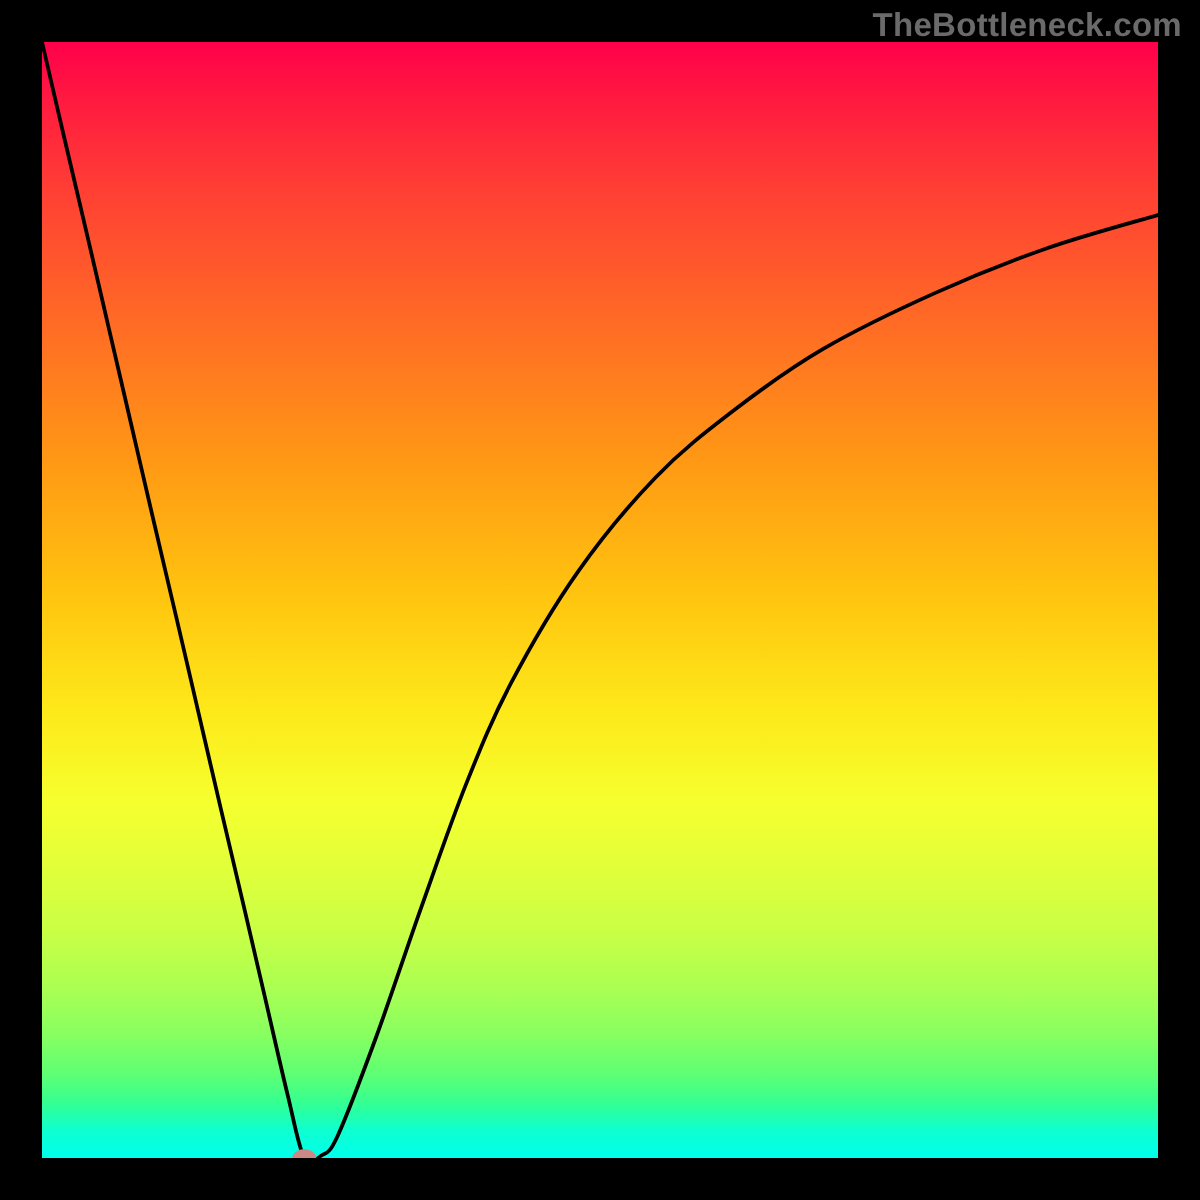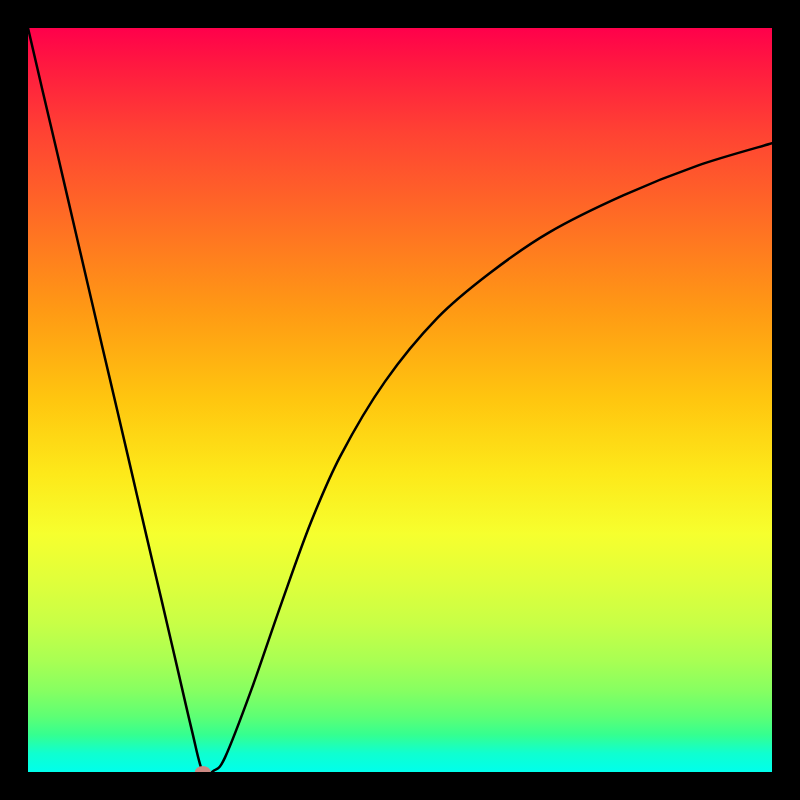--- a/index.html
+++ b/index.html
@@ -54,20 +54,21 @@
     height: 100%;
   }
   .marker {
     fill: #cc8983;
   }
 </style>
 </head>
 <body>
 
 <div class="wrapper">
+  <div class="attribution">TheBottleneck.com</div>
 
   <div class="plot-area">
     <svg viewBox="0 0 744 744" preserveAspectRatio="none">
       <path id="curve-path" fill="none" stroke="#000000" stroke-width="2.5" stroke-linecap="round" stroke-linejoin="round" d="M 0.00 0.00 C 2.48 10.66, 9.92 42.78, 14.88 63.98 C 19.84 85.19, 24.80 106.02, 29.76 127.22 C 34.72 148.43, 39.68 169.88, 44.64 191.21 C 49.60 212.54, 54.56 233.86, 59.52 255.19 C 64.48 276.52, 69.44 297.97, 74.40 319.18 C 79.36 340.38, 84.32 361.21, 89.28 382.42 C 94.24 403.62, 99.20 425.07, 104.16 446.40 C 109.12 467.73, 114.08 489.18, 119.04 510.38 C 124.00 531.59, 128.96 552.42, 133.92 573.62 C 138.88 594.83, 143.84 616.28, 148.80 637.61 C 153.76 658.94, 159.34 683.86, 163.68 701.59 C 168.02 719.32, 171.12 737.18, 174.84 744.00 C 178.56 750.82, 182.28 744.99, 186.00 742.51 C 189.72 740.03, 190.96 742.51, 197.16 729.12 C 203.36 715.73, 213.90 687.58, 223.20 662.16 C 232.50 636.74, 243.04 604.50, 252.96 576.60 C 262.88 548.70, 272.80 519.56, 282.72 494.76 C 292.64 469.96, 300.08 451.36, 312.48 427.80 C 324.88 404.24, 341.00 376.34, 357.12 353.40 C 373.24 330.46, 391.84 308.14, 409.20 290.16 C 426.56 272.18, 442.68 259.78, 461.28 245.52 C 479.88 231.26, 498.48 217.62, 520.80 204.60 C 543.12 191.58, 570.40 178.56, 595.20 167.40 C 620.00 156.24, 644.80 146.32, 669.60 137.64 C 694.40 128.96, 731.60 119.04, 744.00 115.32"></path>
       <ellipse id="marker" class="marker" cx="174.84" cy="744.00" rx="8" ry="6"></ellipse>
     </svg>
   </div>
 </div>
 
 </body></html>

